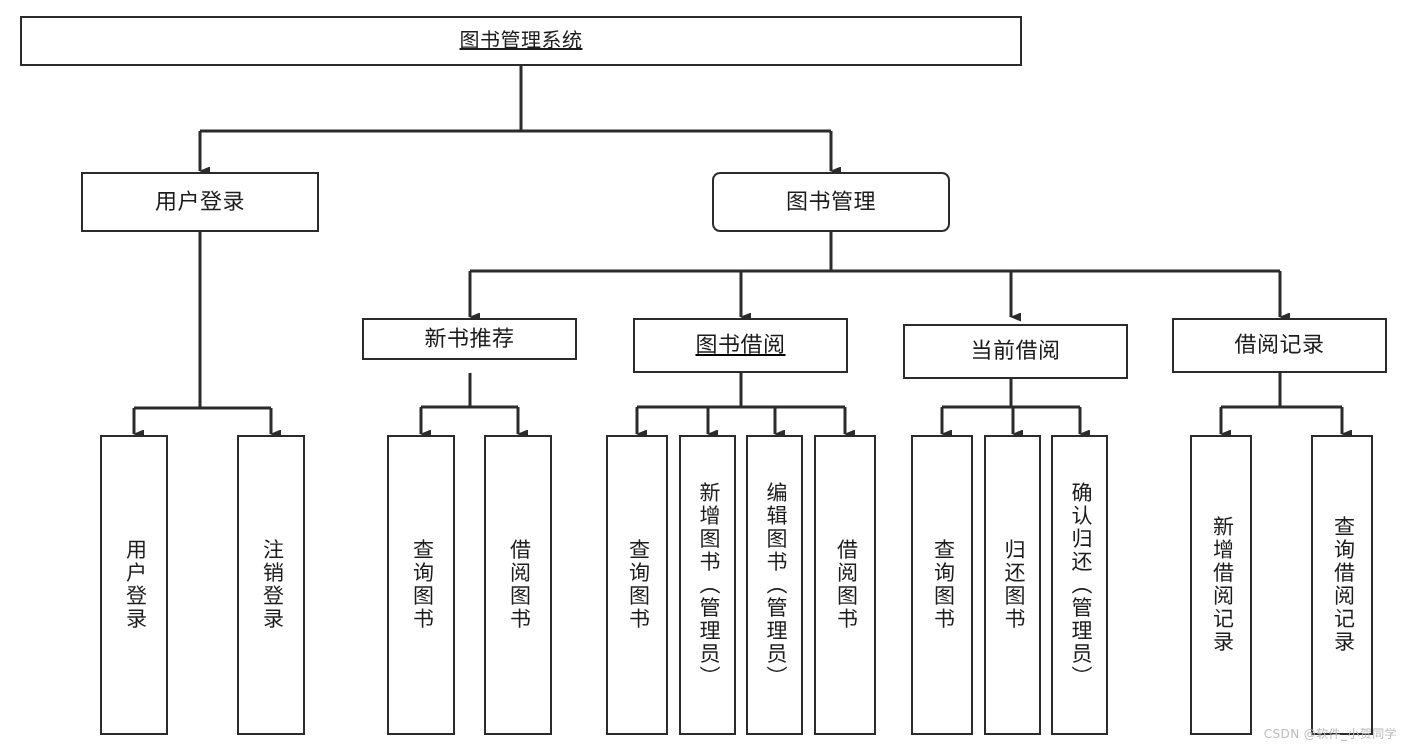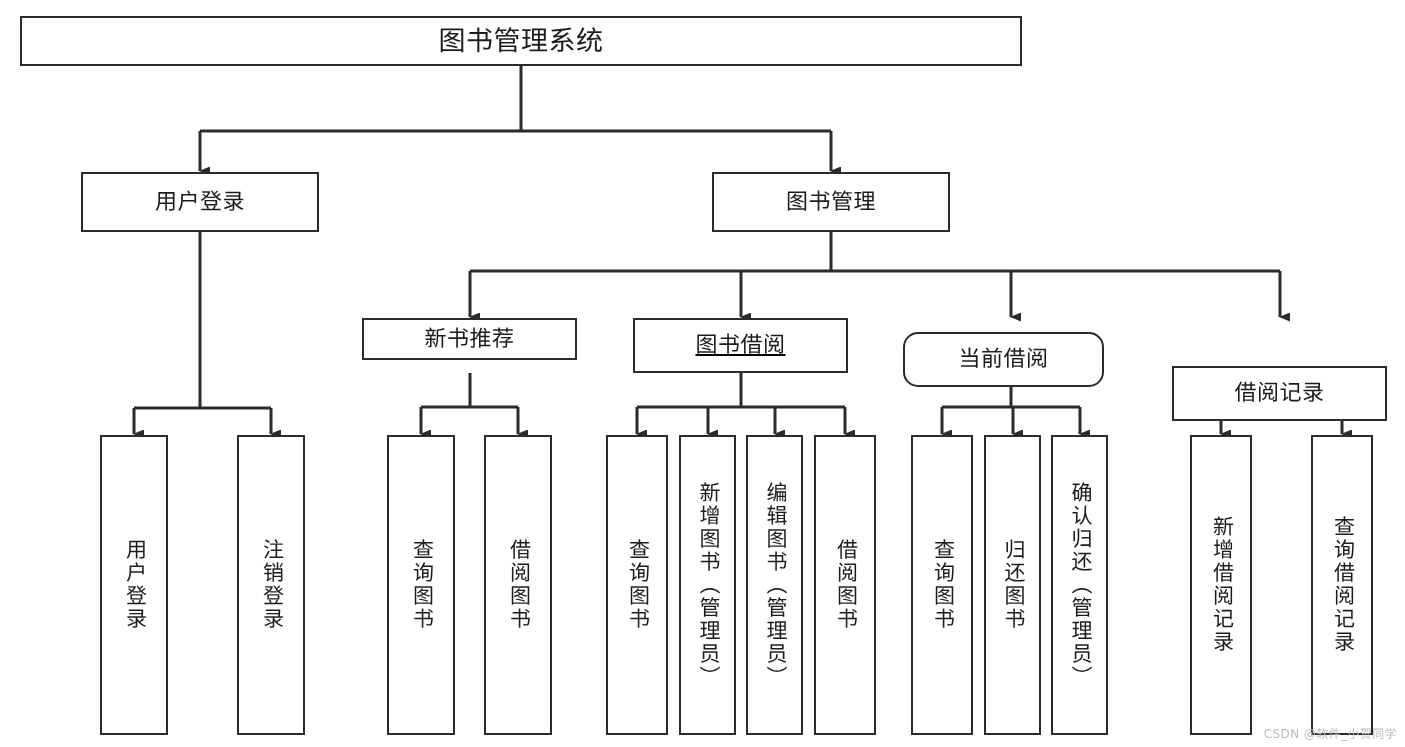--- a/index.html
+++ b/index.html
@@ -44,21 +44,21 @@
     text-align: center;
   }
   .node-box.leaf .node-label {
     writing-mode: vertical-rl;
     text-orientation: upright;
     -webkit-writing-mode: vertical-rl;
     letter-spacing: 2px;
     font-size: 21px;
     line-height: 1.18;
   }
-  .node-box.root .node-label { font-size: 27px; }
+  .node-box.root .node-label { font-size: 20px; text-decoration: underline; }
   .node-box.branch .node-label { font-size: 22px; }
   #watermark {
     position: absolute;
     right: 8px;
     bottom: 6px;
     color: #bcbcbc;
     font-size: 12px;
     letter-spacing: 0.4px;
     white-space: nowrap;
     pointer-events: none;
@@ -112,33 +112,33 @@
       </g>
   </svg>
 
   <div id="node-layer">
       <div class="node-box root" style="left: 20px; top: 16px; width: 1002px; height: 50px;">
         <span class="node-label">图书管理系统</span>
       </div>
       <div class="node-box branch" style="left: 81px; top: 172px; width: 238px; height: 60px;">
         <span class="node-label">用户登录</span>
       </div>
-      <div class="node-box branch" style="left: 712px; top: 172px; width: 238px; height: 60px;">
+      <div class="node-box branch" style="left: 712px; top: 172px; width: 238px; height: 60px; border-radius: 8px;">
         <span class="node-label">图书管理</span>
       </div>
       <div class="node-box branch" style="left: 362px; top: 318px; width: 215px; height: 42px;">
         <span class="node-label">新书推荐</span>
       </div>
       <div class="node-box branch" style="left: 633px; top: 318px; width: 215px; height: 55px; text-decoration: underline;">
         <span class="node-label">图书借阅</span>
       </div>
-      <div class="node-box branch" style="left: 903px; top: 332px; width: 201px; height: 55px; border-radius: 15px;">
+      <div class="node-box branch" style="left: 903px; top: 324px; width: 225px; height: 55px;">
         <span class="node-label">当前借阅</span>
       </div>
-      <div class="node-box branch" style="left: 1172px; top: 318px; width: 215px; height: 55px; margin-top: 48px;">
+      <div class="node-box branch" style="left: 1172px; top: 318px; width: 215px; height: 55px;">
         <span class="node-label">借阅记录</span>
       </div>
       <div class="node-box leaf" style="left: 100px; top: 435px; width: 68px; height: 300px;">
         <span class="node-label">用户登录</span>
       </div>
       <div class="node-box leaf" style="left: 237px; top: 435px; width: 68px; height: 300px;">
         <span class="node-label">注销登录</span>
       </div>
       <div class="node-box leaf" style="left: 387px; top: 435px; width: 68px; height: 300px;">
         <span class="node-label">查询图书</span>

